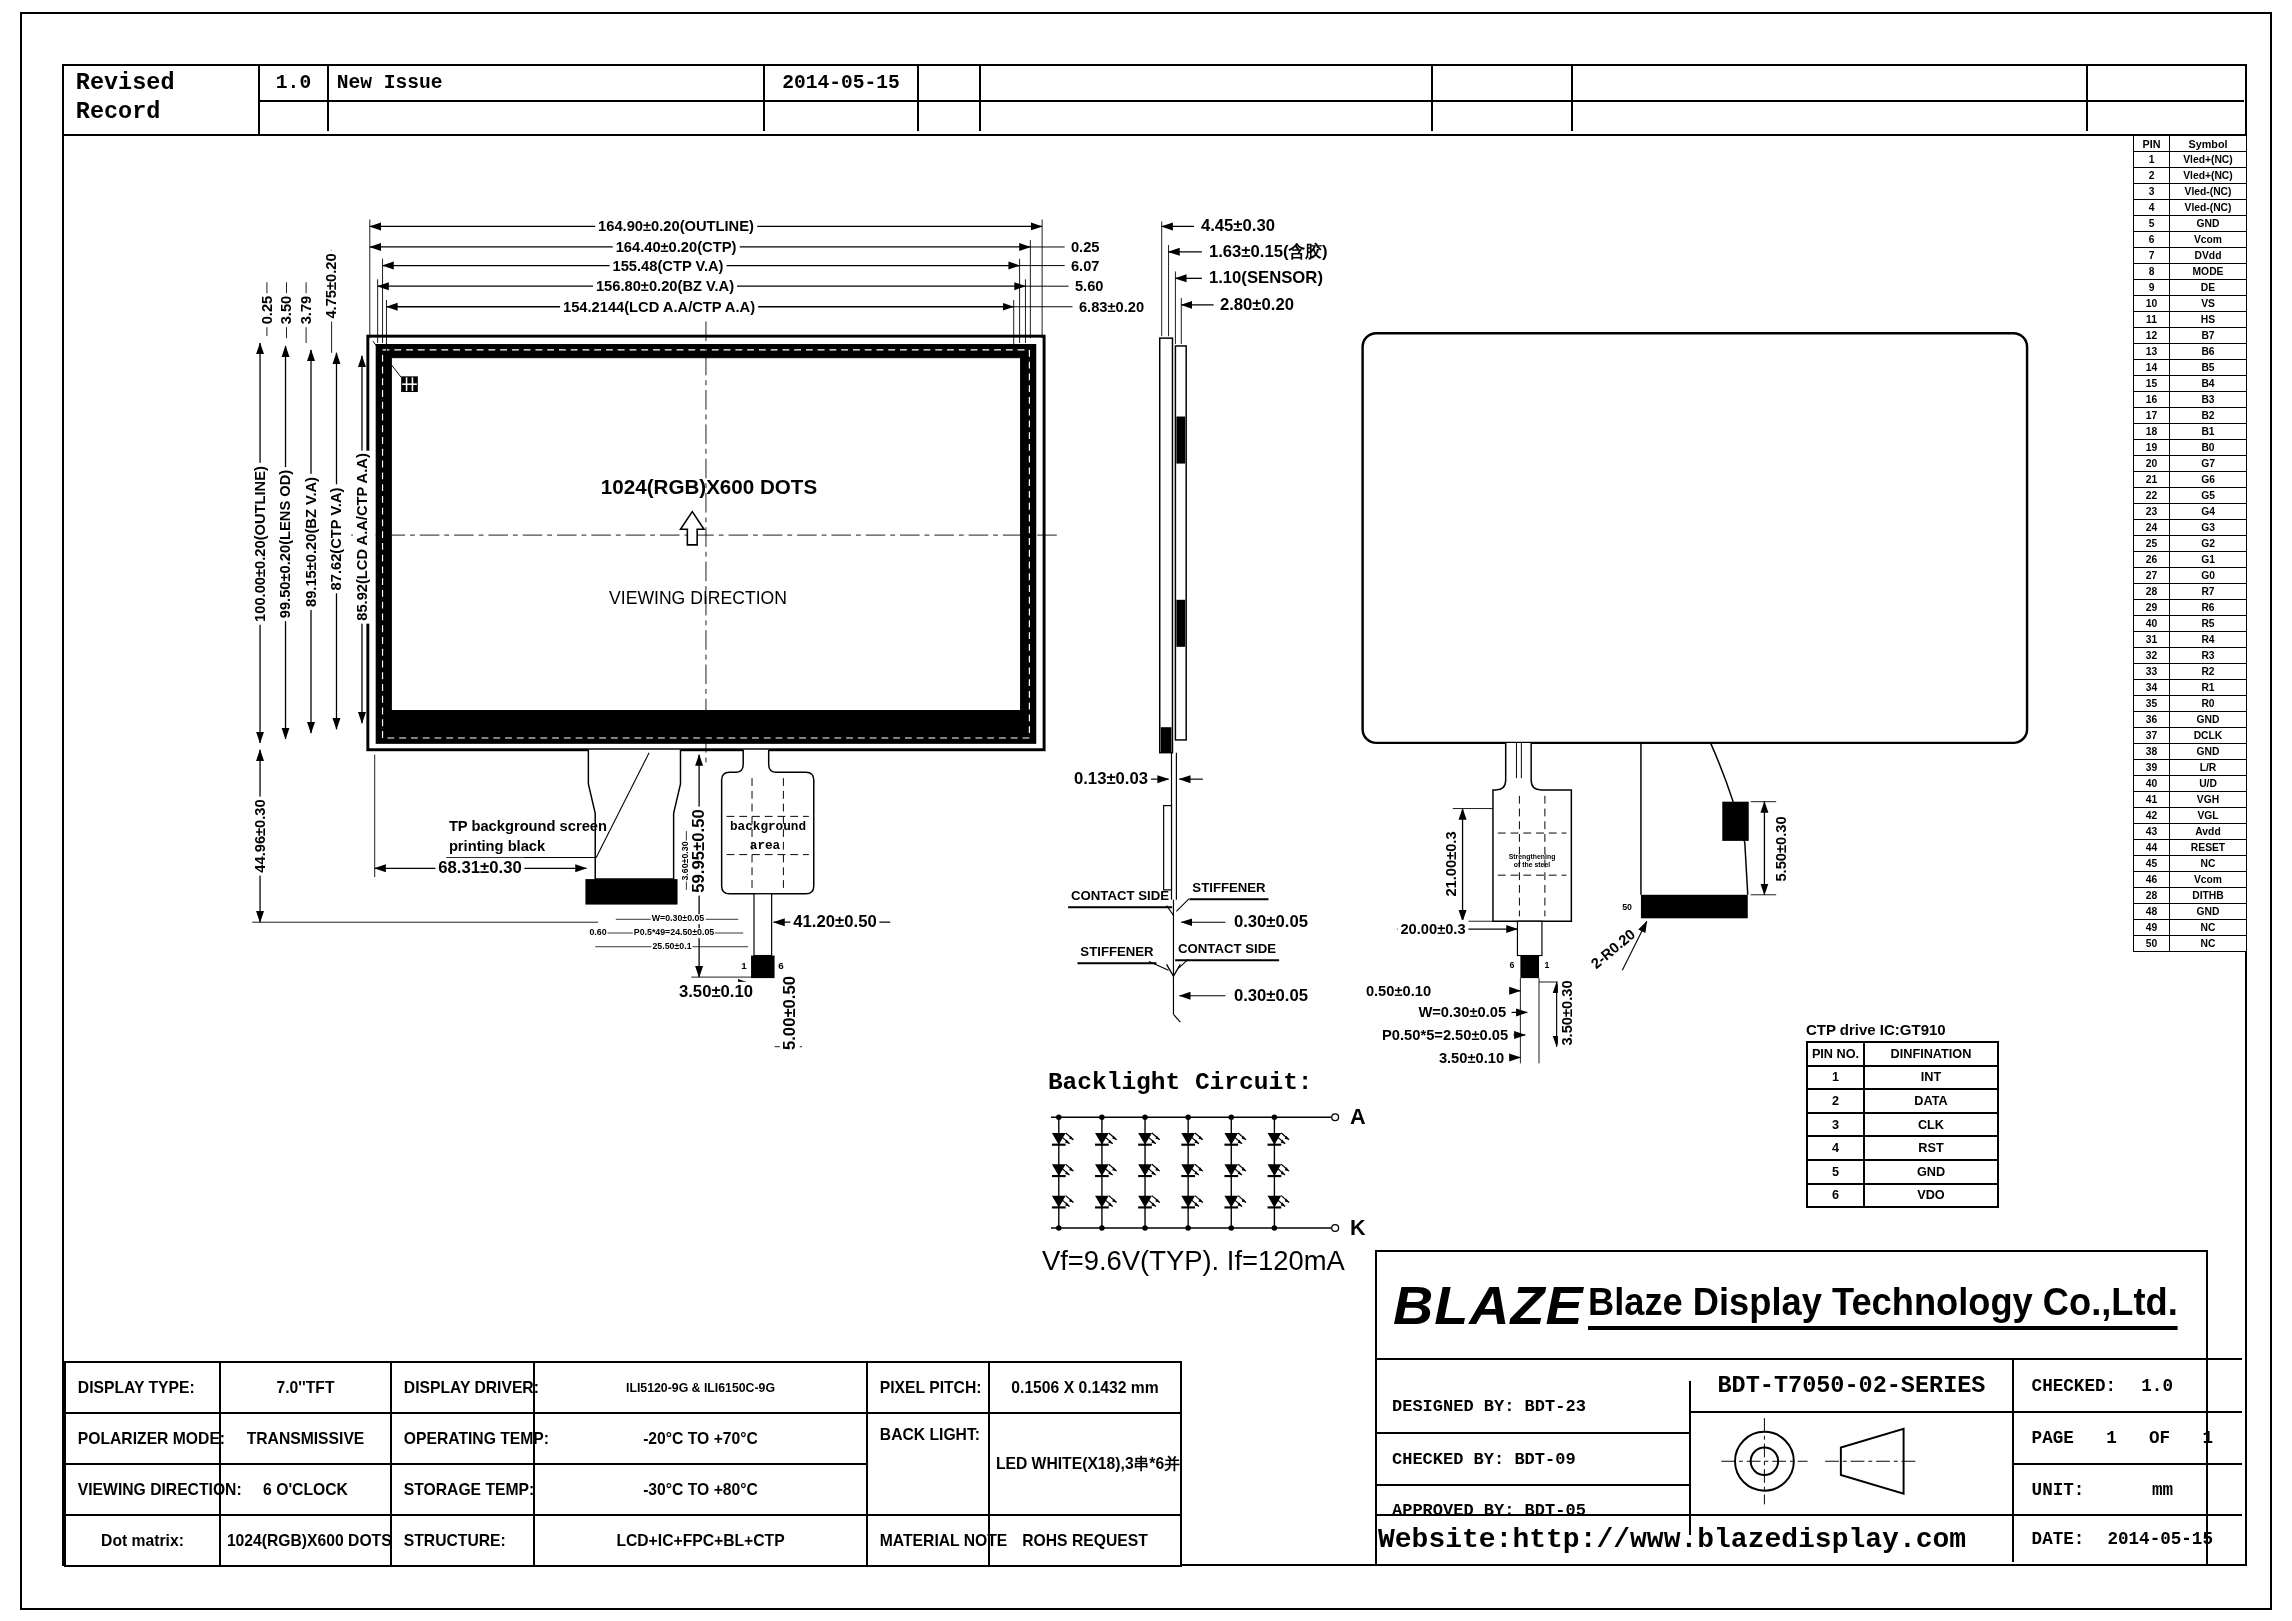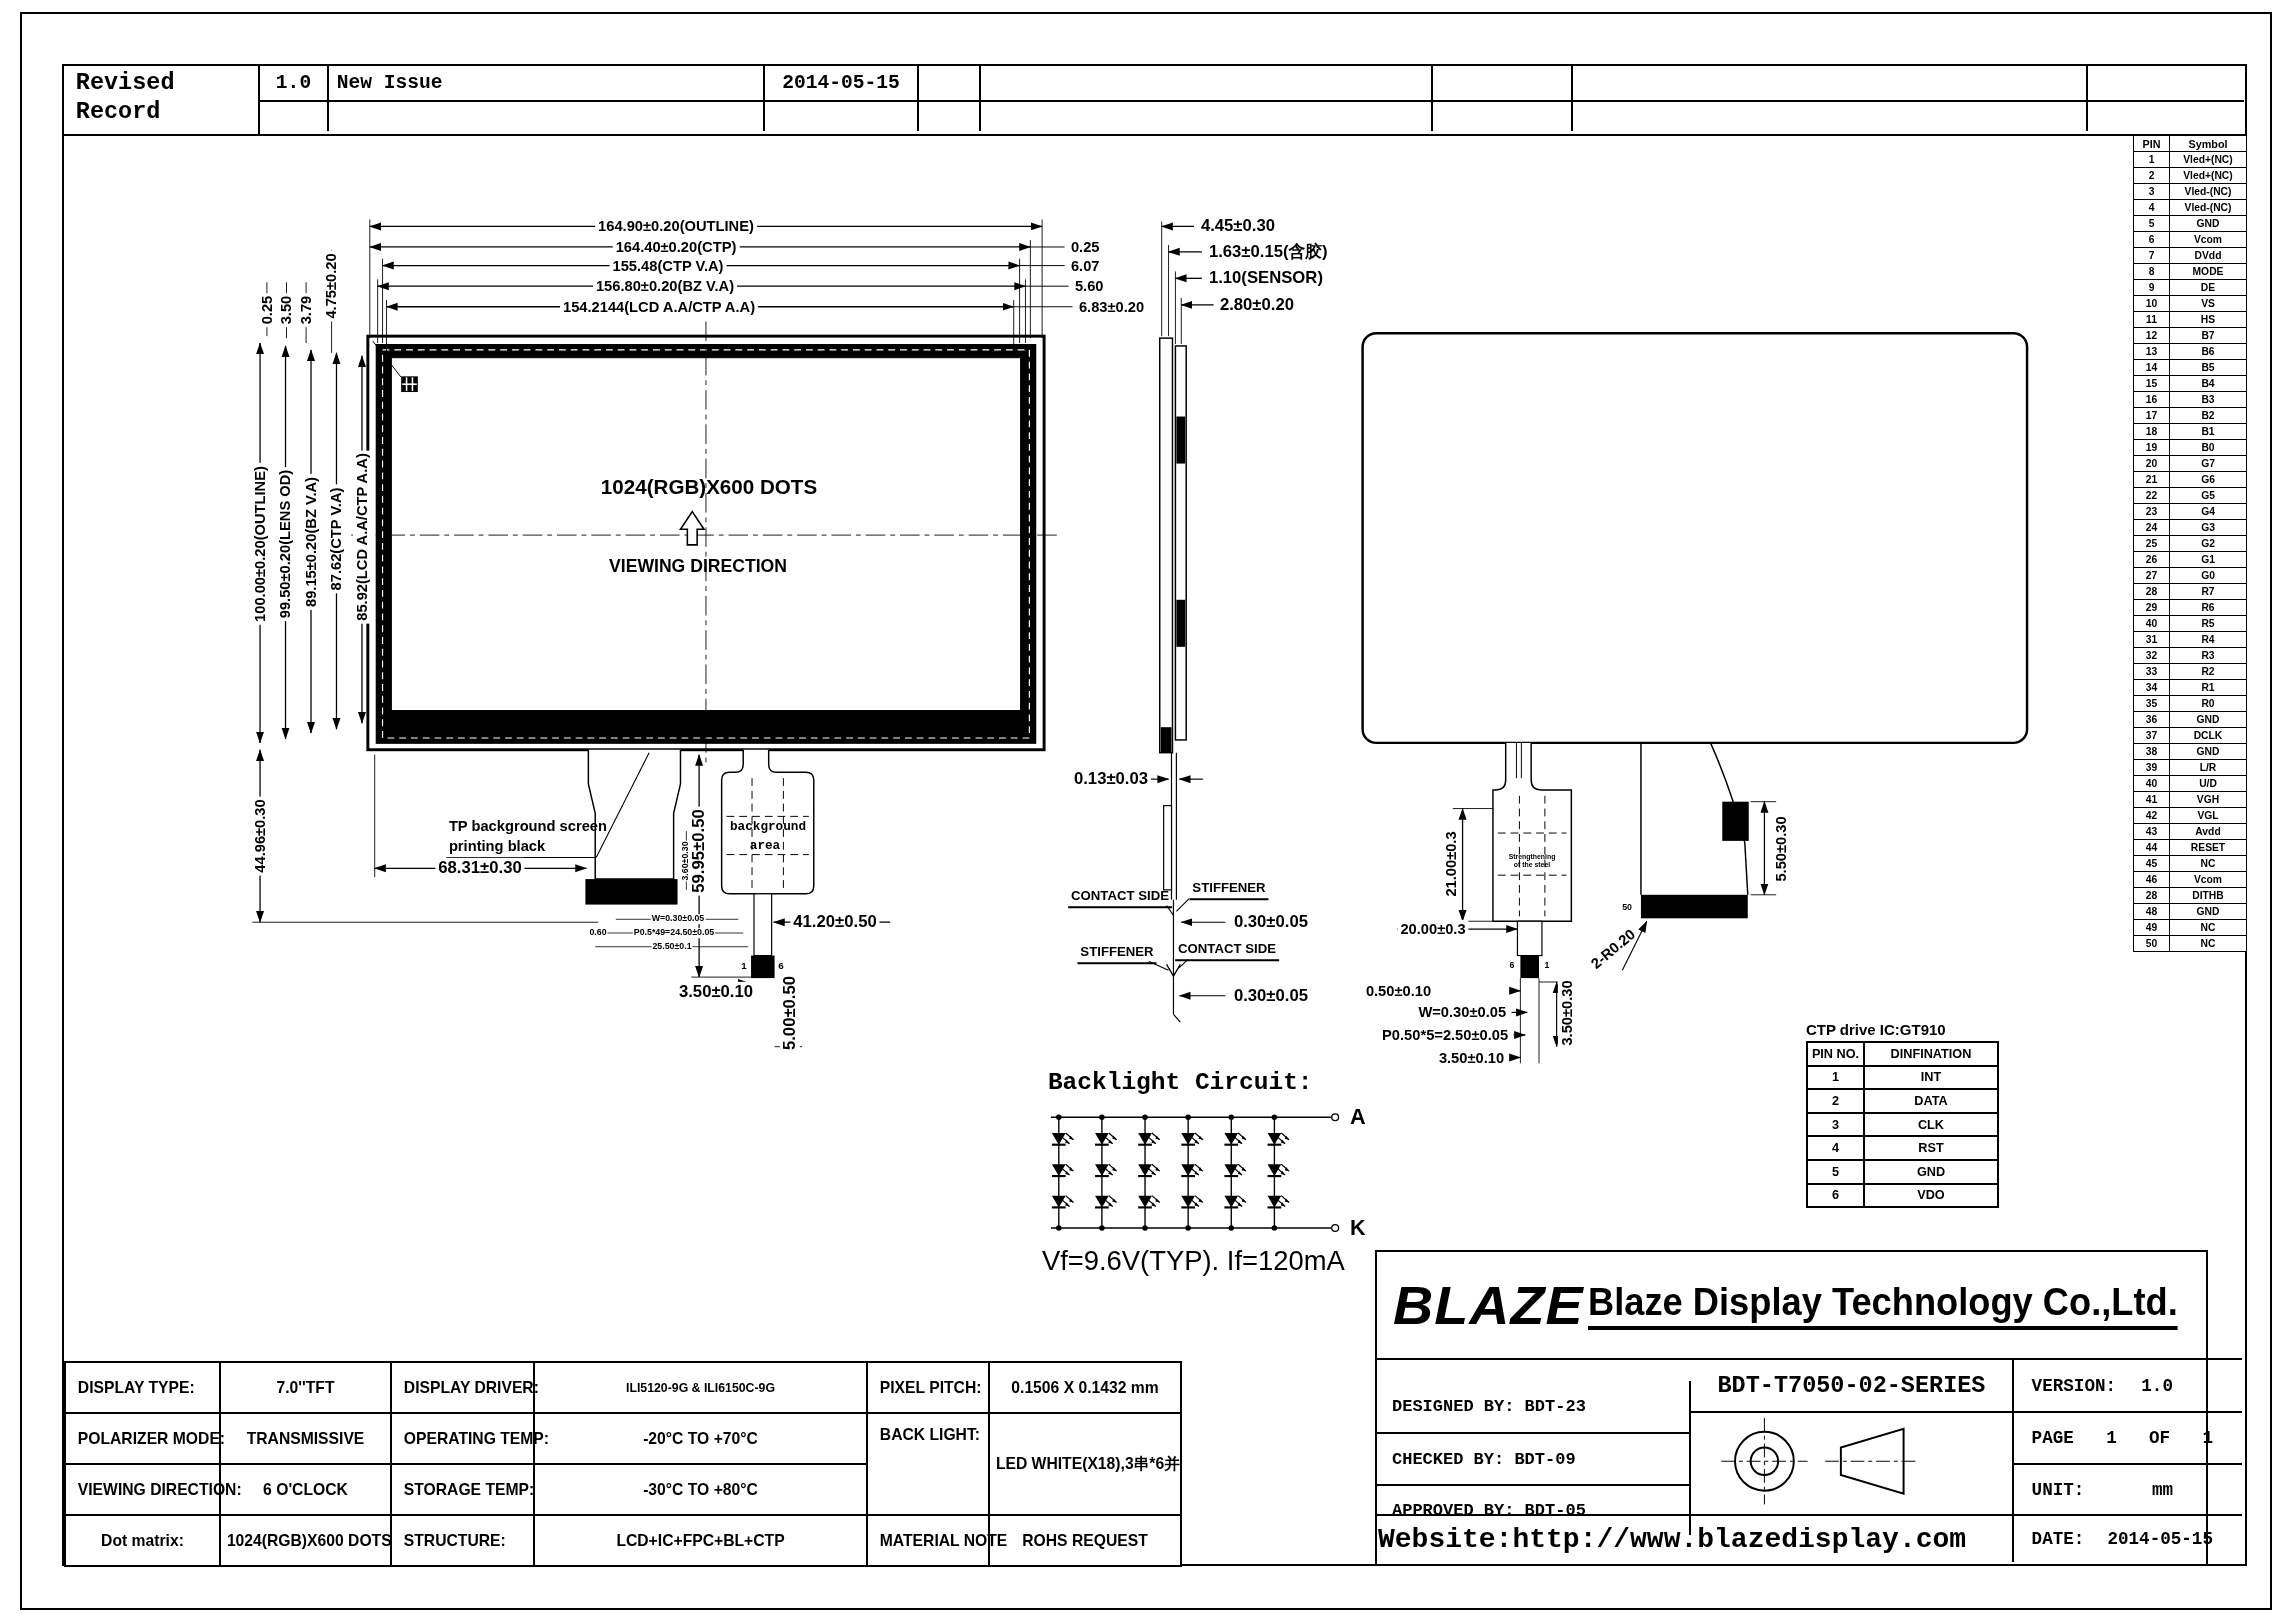--- a/index.html
+++ b/index.html
@@ -61,21 +61,21 @@
   .rot{transform:translate(-50%,-50%) rotate(-90deg);}
   .la{transform:translate(0,-50%);}
   .ra{transform:translate(-100%,-50%);}
   .nobg{background:transparent;}
   .f9{font-size:8.8px;font-weight:700;padding:0 1px;}
   .f10{font-size:9.8px;font-weight:700;}
   .f7{font-size:6.9px;font-weight:700;padding:0;}
   .f13{font-size:12.7px;}
   .f17{font-size:16.7px;}
   .f21{font-size:20.6px;font-weight:700;}
-  .f18{font-size:17.6px;font-weight:700;}
+  .f18{font-size:17.6px;font-weight:400;margin-top:32px;}
   .underl{border-bottom:2px solid #000;padding-bottom:2px;font-weight:700;font-size:13.2px;}
   .mono{font-family:"Liberation Mono",monospace;}
   .bl-title{font:700 24.5px "Liberation Mono",monospace;}
   .bl-spec{font:400 27.4px "Liberation Sans",sans-serif;}
   .note{font:700 14.7px "Liberation Sans",sans-serif;line-height:1.3;}
   .ctp-title{font:700 15px "Liberation Sans",sans-serif;}
 </style>
 </head>
 <body>
 
@@ -675,21 +675,21 @@
 
   <div class="abs" id="title-block">
     <div class="tb-cell" id="tb-header">
       <span id="tb-logo">BLAZE</span>
       <span id="tb-company">Blaze Display Technology Co.,Ltd.</span>
     </div>
     <div class="tb-cell tb-r1 tb-c1 tb-label">DESIGNED BY: BDT-23</div>
     <div class="tb-cell tb-r1 tb-c2" id="tb-series">BDT-T7050-02-SERIES</div>
     <div class="tb-cell tb-r1 tb-c3">
       <div class="tb-kv">
-          <span class="k">VERSION:</span>
+          <span class="k">CHECKED:</span>
           <span class="v">1.0</span>
         </div>
     </div>
     <div class="tb-cell tb-r2 tb-c1 tb-bt tb-label">CHECKED BY:  BDT-09</div>
     <div class="tb-cell tb-c2 tb-bt" style="top:159px;height:103px;"></div>
     <div class="tb-cell tb-r2 tb-c3 tb-bt">
       <div id="tb-page">
           <span>PAGE</span>
           <span>1</span>
           <span>OF</span>

